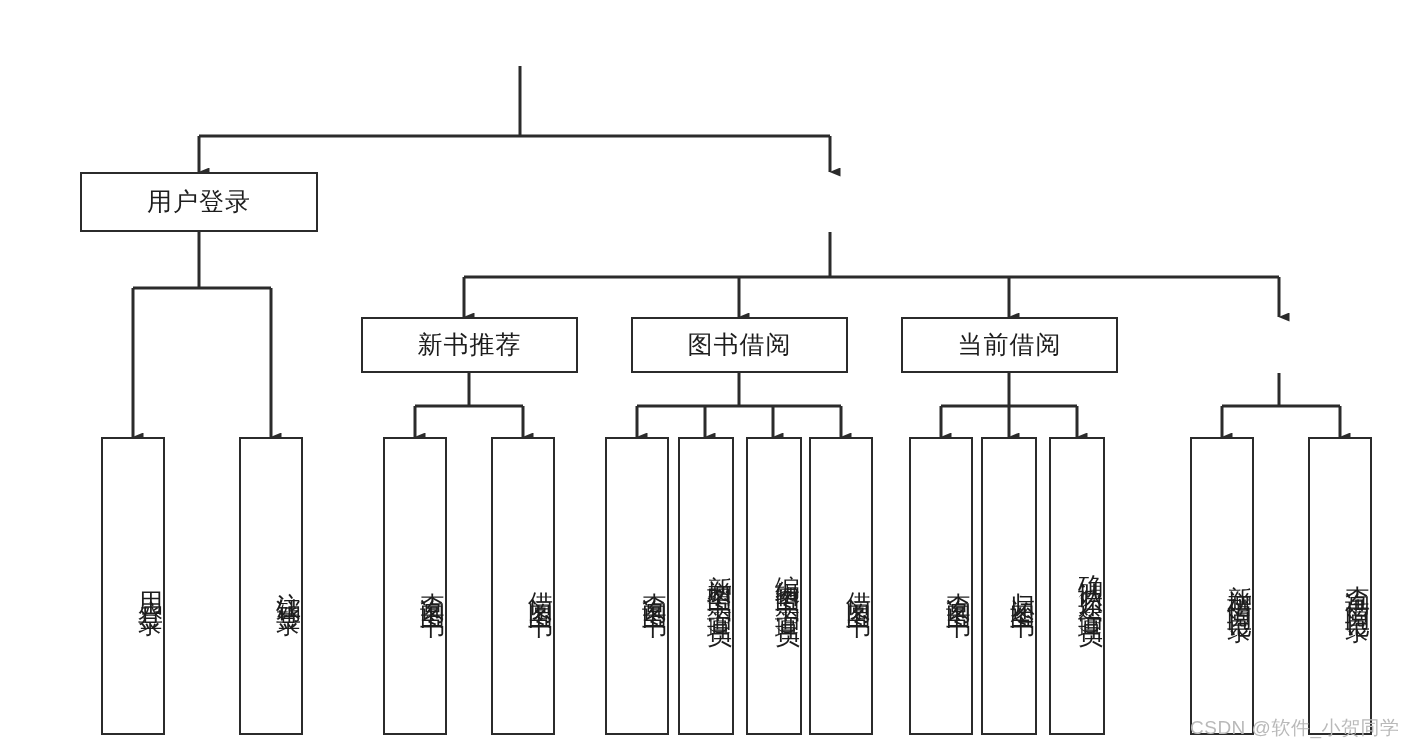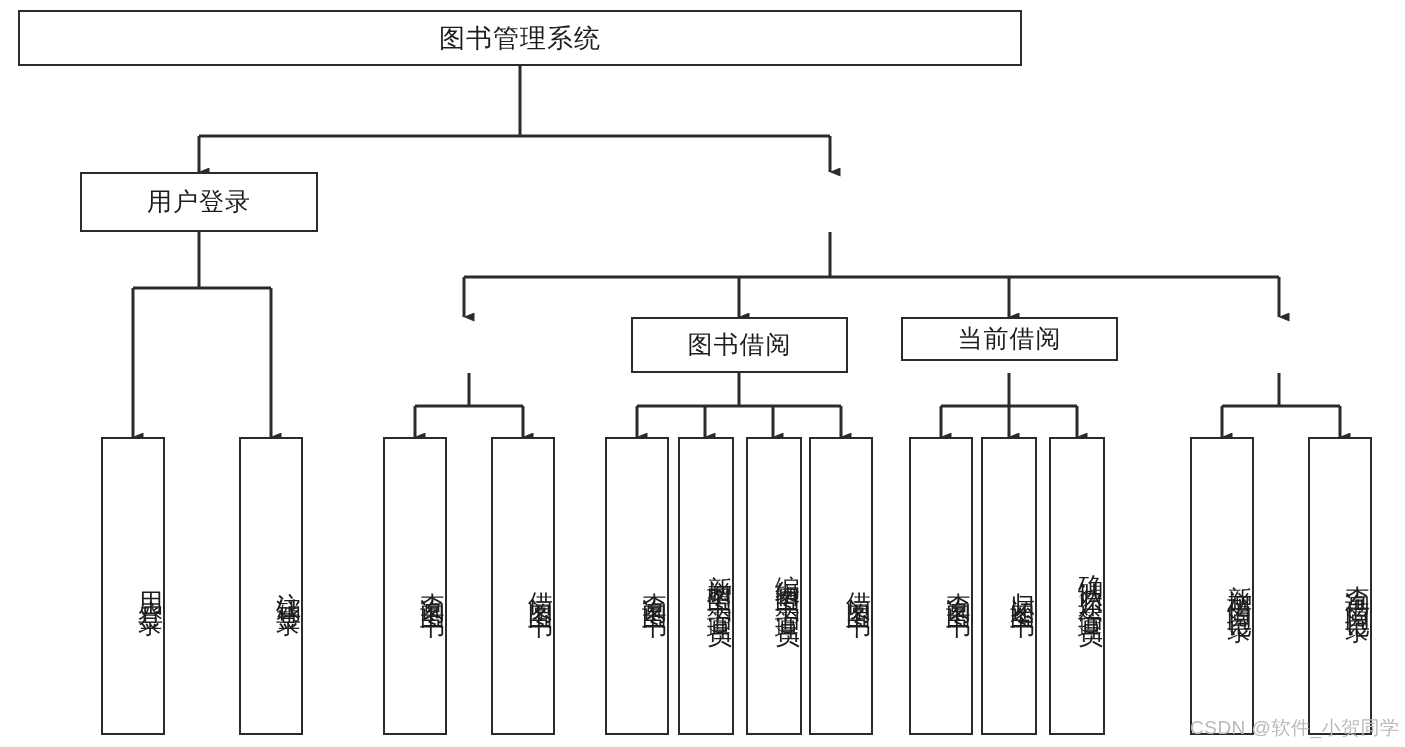--- a/index.html
+++ b/index.html
@@ -118,32 +118,32 @@
       <path d="M1009,406 L1009,437" marker-end="url(#arrow)"></path>
       <path d="M1077,406 L1077,437" marker-end="url(#arrow)"></path>
 
       <path d="M1279,373 L1279,406"></path>
       <path d="M1222,406 L1340,406"></path>
       <path d="M1222,406 L1222,437" marker-end="url(#arrow)"></path>
       <path d="M1340,406 L1340,437" marker-end="url(#arrow)"></path>
     </g>
   </svg>
 
-  <div class="node horiz root" style="left:18px; top:10px; width:1004px; height:56px;">
-    <span>图书管理系统</span>
-  </div>
 
   <div class="node horiz" style="left:80px; top:172px; width:238px; height:60px;">
     <span>用户登录</span>
   </div>
 
+  <div class="node horiz" style="left:361px; top:317px; width:217px; height:56px;">
+    <span>新书推荐</span>
+  </div>
   <div class="node horiz" style="left:631px; top:317px; width:217px; height:56px;">
     <span>图书借阅</span>
   </div>
-  <div class="node horiz" style="left:901px; top:317px; width:217px; height:44px;">
+  <div class="node horiz" style="left:901px; top:317px; width:217px; height:56px;">
     <span>当前借阅</span>
   </div>
 
   <div class="node leaf" style="left:101px; top:437px; width:64px; height:298px;">
     <span class="vtext">用户登录</span>
   </div>
   <div class="node leaf" style="left:239px; top:437px; width:64px; height:298px;">
     <span class="vtext">注销登录</span>
   </div>
 

